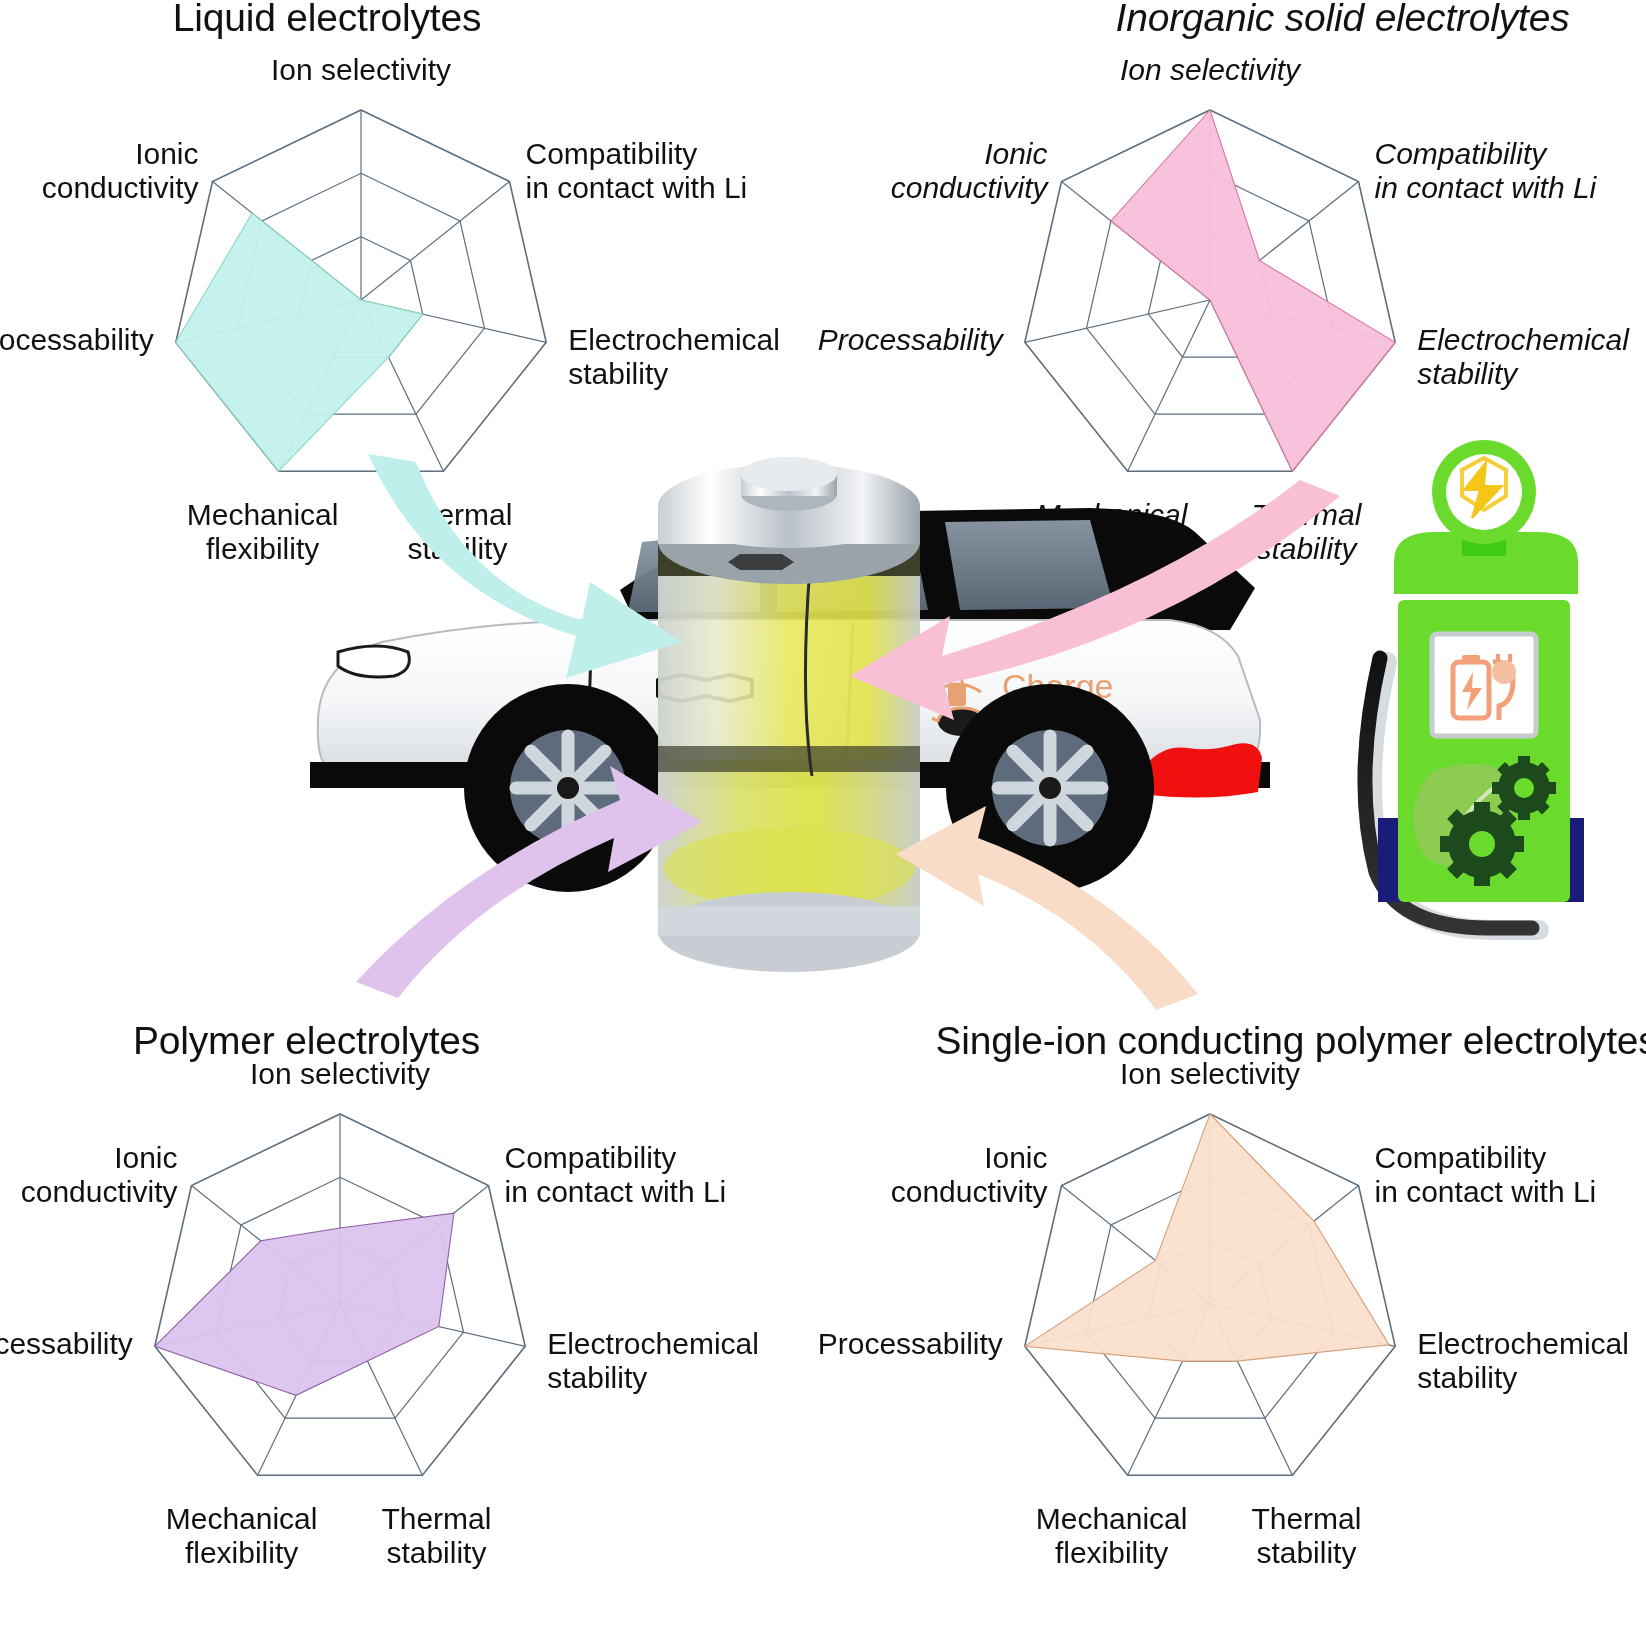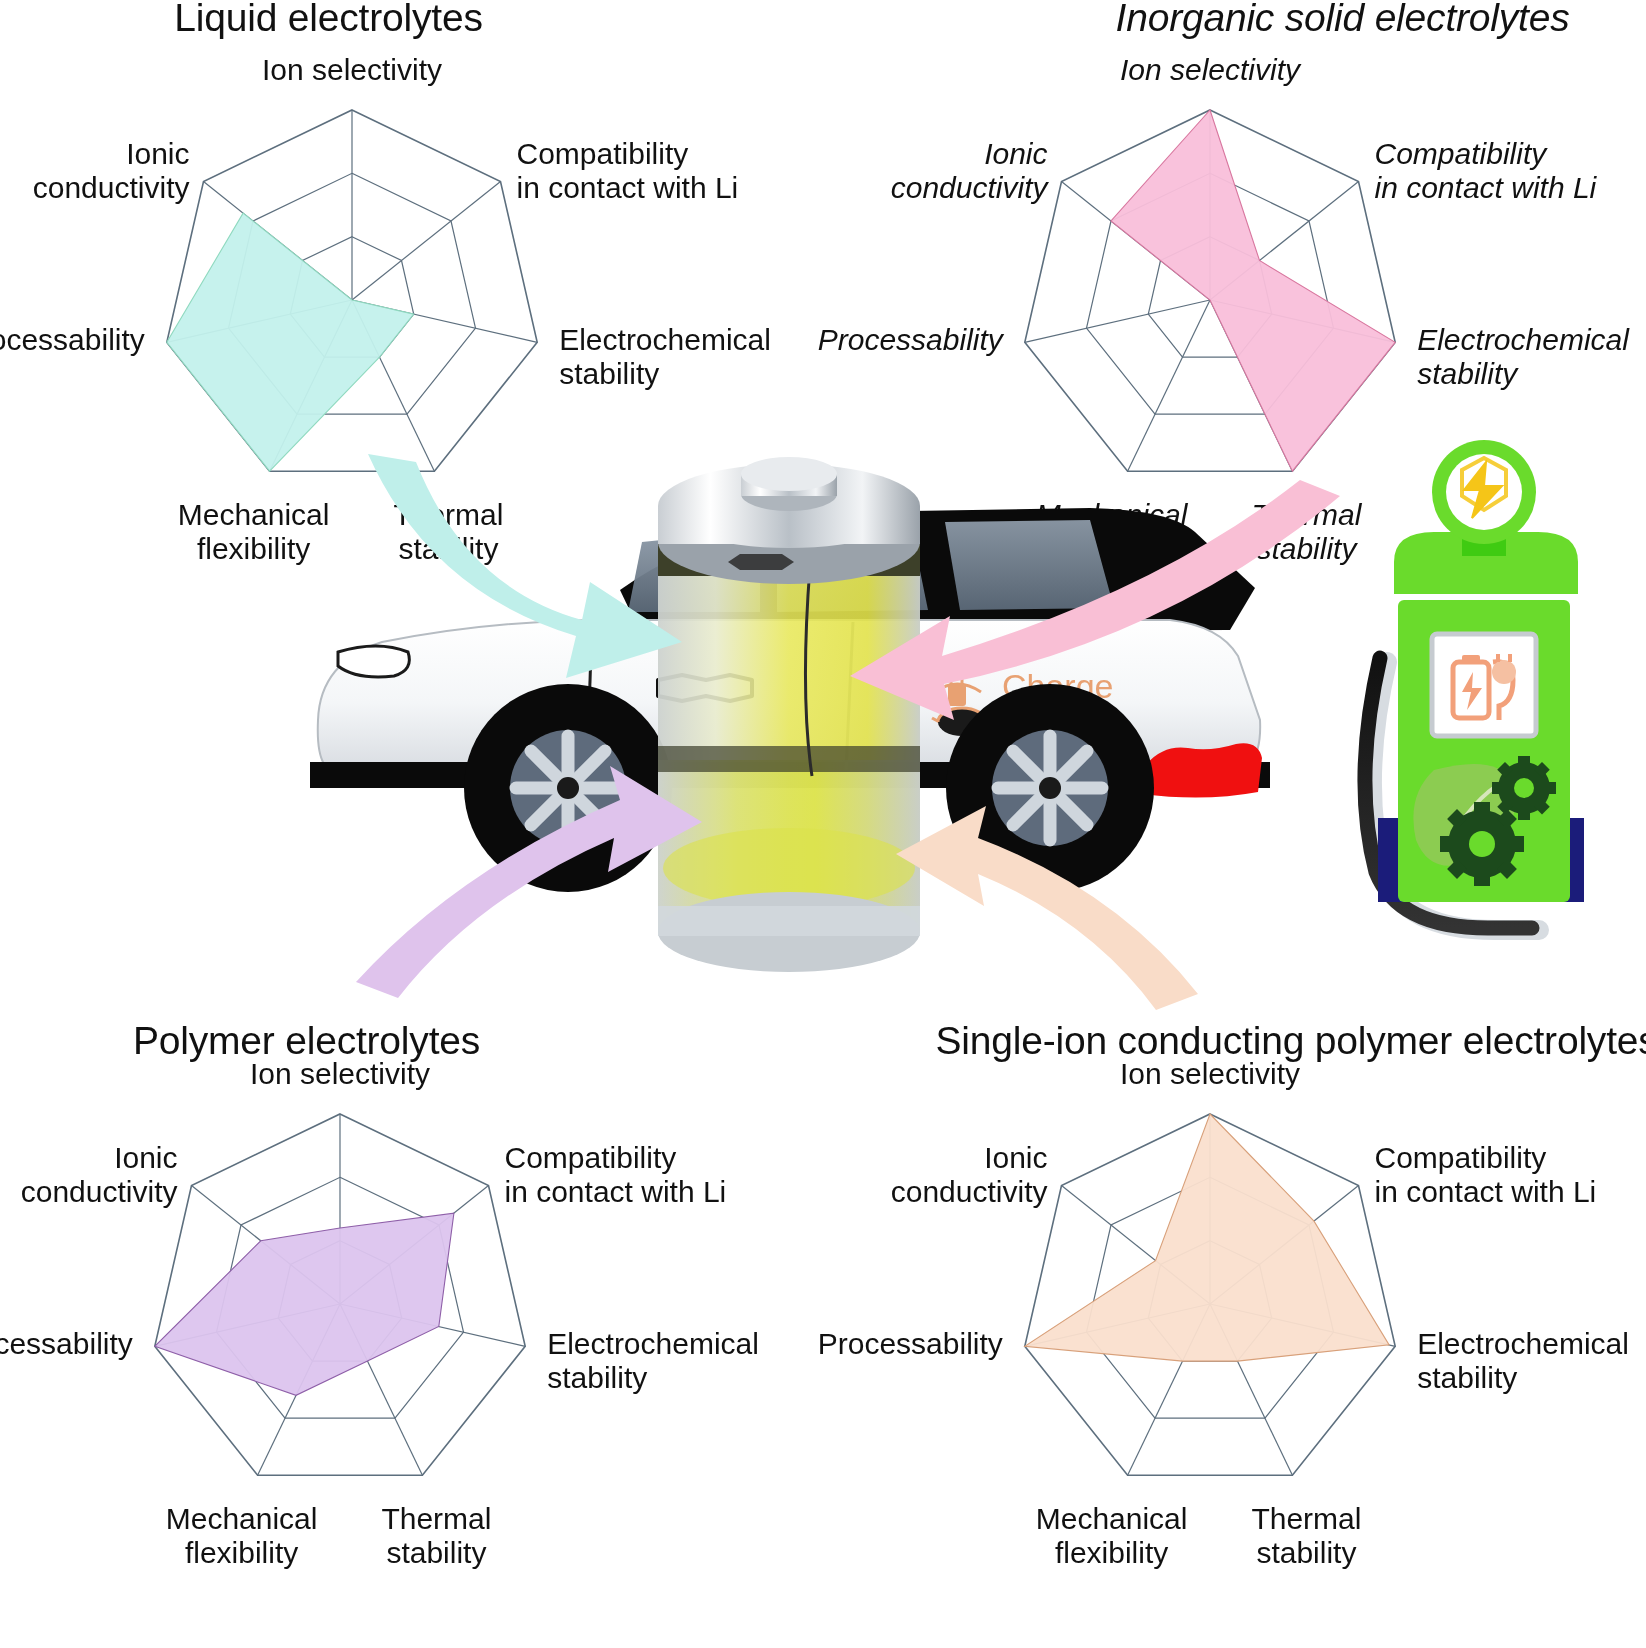--- a/index.html
+++ b/index.html
@@ -1,19 +1,19 @@
 <!DOCTYPE html>
 <html><head>
 <meta charset="utf-8">
 <style>
   html,body{margin:0;padding:0;background:#ffffff;}
   body{width:1646px;height:1648px;position:relative;overflow:hidden;
        font-family:"Liberation Sans","DejaVu Sans",sans-serif;color:#111;}
   .quad{position:absolute;width:823px;height:824px;}
-  .q-tl{left:12px;top:0;} .q-tr{left:823px;top:0;font-style:italic;}
+  .q-tl{left:0;top:0;padding-left:21px;} .q-tr{left:823px;top:0;font-style:italic;}
   .q-bl{left:0;top:824px;} .q-br{left:823px;top:824px;}
   .chart-title{position:absolute;width:100%;text-align:center;font-size:39px;
                font-weight:400;letter-spacing:-0.2px;color:#111;}
   .q-tl .chart-title{top:-4px;left:-95px;}
   .q-tr .chart-title{top:-4px;left:108px;}
   .q-bl .chart-title{top:195px;left:-105px;}
   .q-br .chart-title{top:195px;left:62px;}
   svg{display:block;overflow:visible;}
   .axis-label{font-family:"Liberation Sans","DejaVu Sans",sans-serif;
               font-size:30px;fill:#111;}

